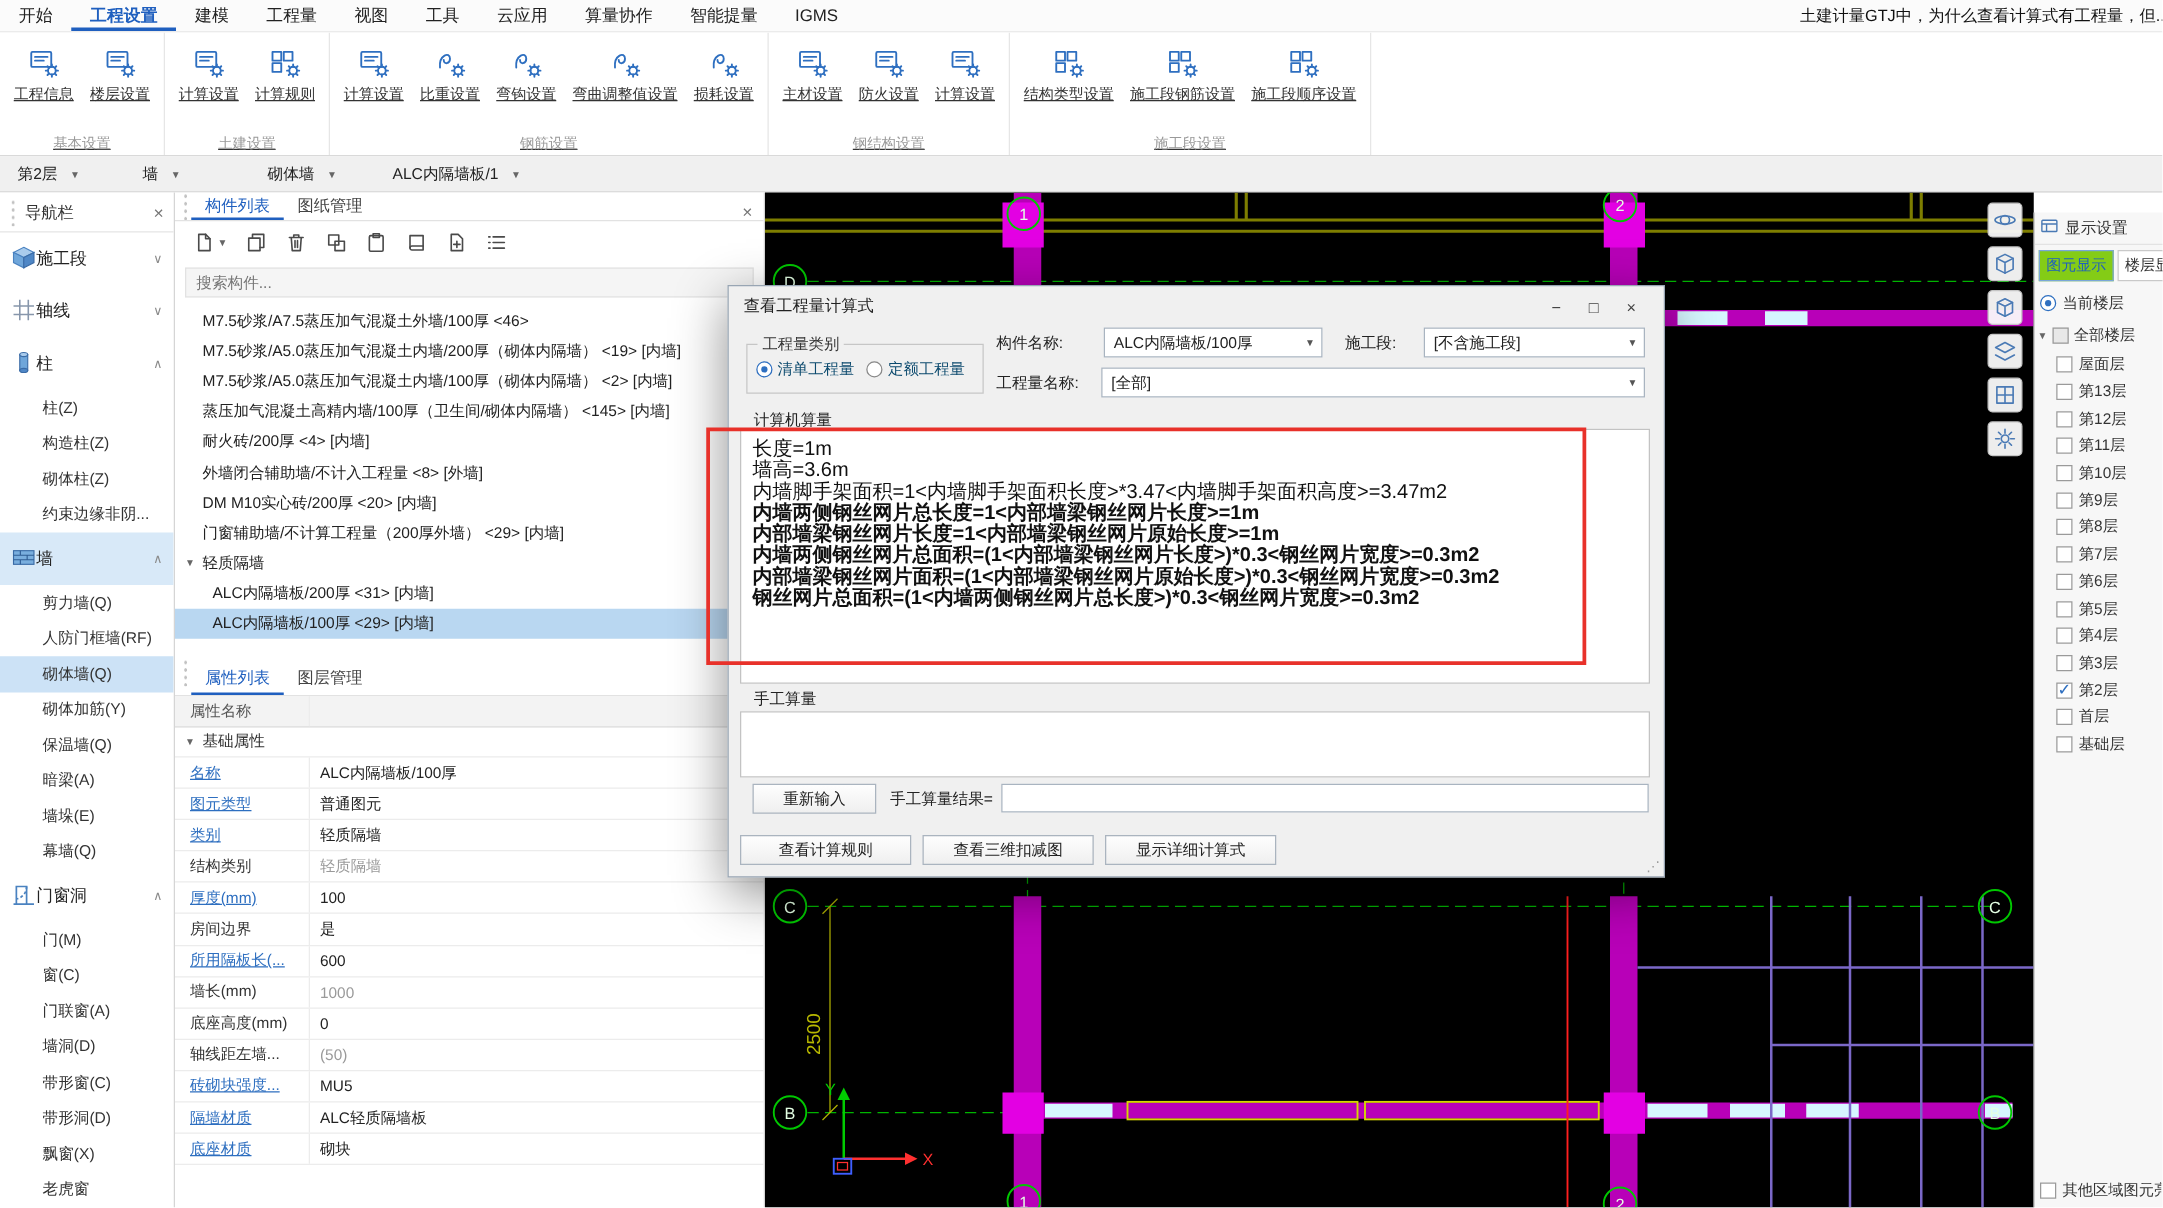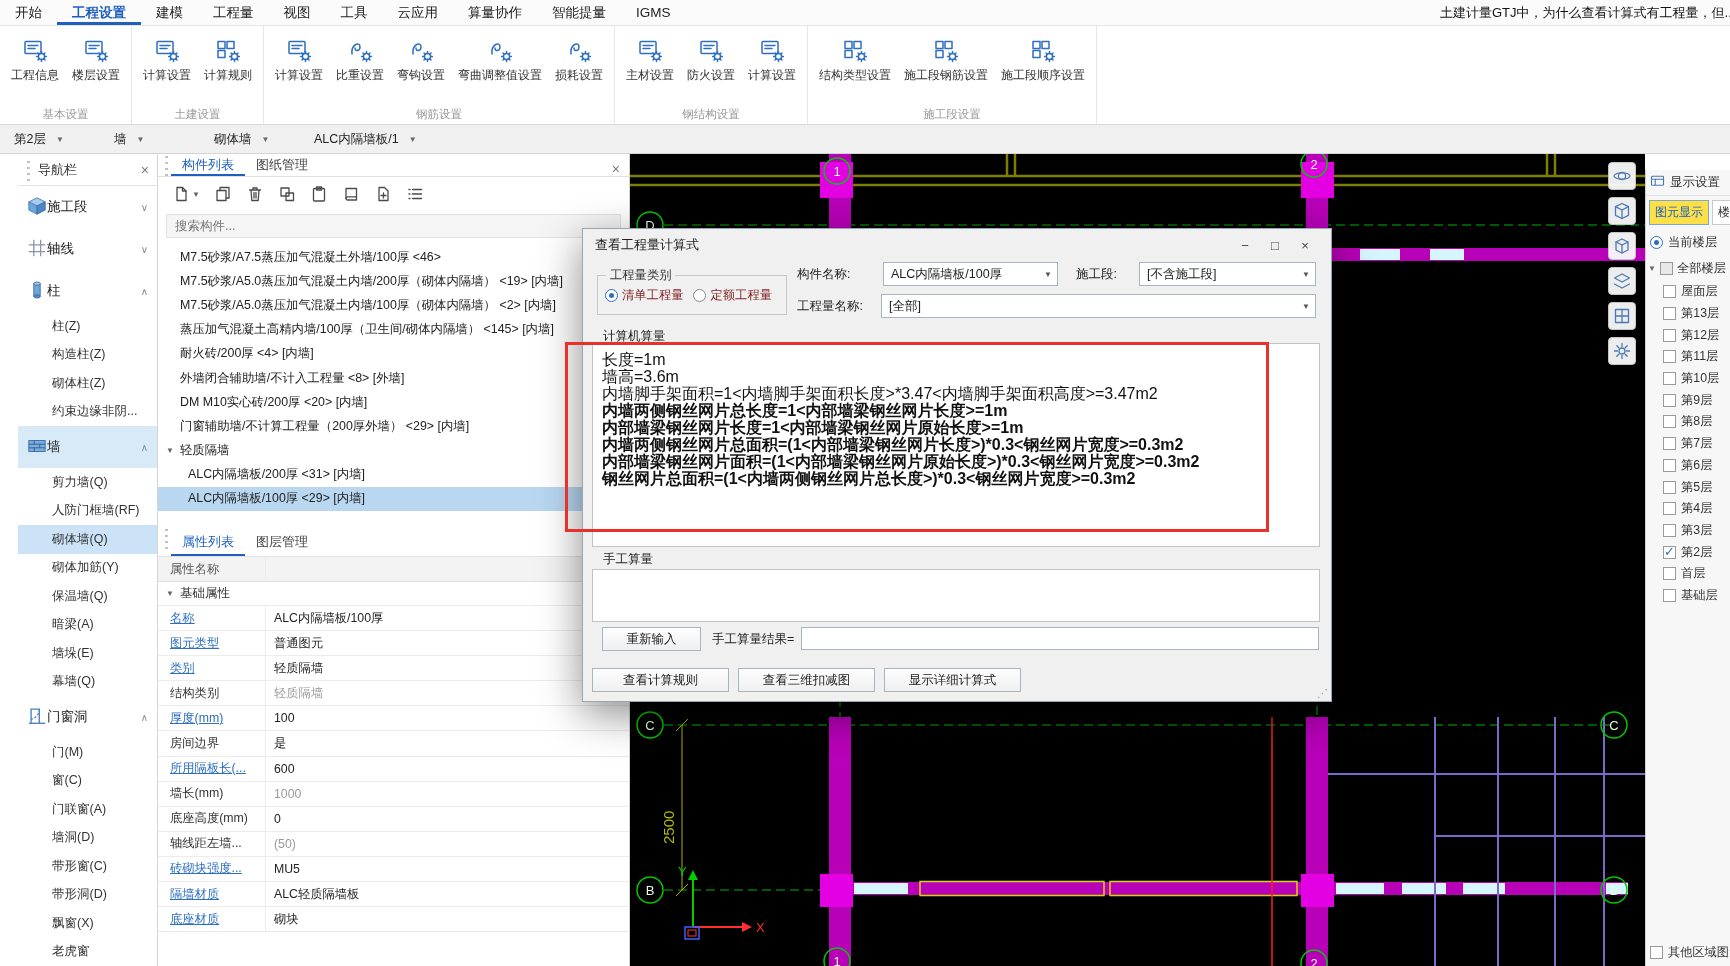--- a/index.html
+++ b/index.html
@@ -7,35 +7,35 @@
 .app{position:relative;width:1730px;height:966px;font-size:12.5px;color:#333;overflow:hidden;}
 
 
 .menubar{position:absolute;left:0;top:0;right:0;height:26px;background:#fbfbfb;border-bottom:1px solid #e6e6e6;display:flex;align-items:stretch;}
 .menu-tabs{display:flex;align-items:stretch;}
 .menu-tab{padding:0 15px;display:flex;align-items:center;font-size:13.5px;color:#222;cursor:default;white-space:nowrap;}
 .menu-tab.active{color:#1f5fbf;font-weight:bold;box-shadow:inset 0 -3px 0 #1f5fbf;}
 .menu-right{position:absolute;right:0;top:0;height:26px;display:flex;align-items:center;font-size:13px;color:#111;white-space:nowrap;overflow:hidden;max-width:290px;}
 
 
-.ribbon{position:absolute;top:26px;left:0;right:0;height:99px;background:#fff;border-bottom:1px solid #d9d9d9;display:flex;overflow:hidden;}
+.ribbon{position:absolute;top:26px;left:0;right:0;height:99px;background:#fff;border-bottom:1px solid #d9d9d9;display:flex;overflow:hidden;text-decoration:underline;}
 .rgroup{display:flex;flex-direction:column;border-right:1px solid #e6e6e6;padding:4px 5px 0;}
 .rbuttons{flex:1;display:flex;align-items:flex-start;gap:1px;}
 .rbtn{display:flex;flex-direction:column;align-items:center;gap:4px;padding:7px 6px 2px;min-width:56px;cursor:default;}
 .rbtn svg{display:block;}
 .rbtn .lbl{font-size:12px;color:#333;white-space:nowrap;}
 .glabel{height:20px;display:flex;align-items:center;justify-content:center;font-size:11.5px;color:#999;white-space:nowrap;}
 
 
 .contextbar{position:absolute;top:125px;left:0;right:0;height:29px;background:#f0f0f0;border-bottom:1px solid #d5d5d5;display:flex;align-items:center;padding-left:8px;gap:14px;}
 .ctx{position:relative;display:flex;align-items:center;height:22px;padding:0 6px;min-width:86px;font-size:12.5px;color:#222;}
 .ctx .caret{color:#666;font-size:8px;margin-left:10px;}
 
 
-.main{position:absolute;top:154px;left:0;right:0;bottom:0;margin-left:18px;}
+.main{position:absolute;top:154px;left:0;right:0;bottom:0;}
 .panel-head{height:32px;display:flex;align-items:center;border-bottom:1px solid #e5e5e5;padding:0 8px;gap:7px;font-size:13px;color:#333;}
 .grip{width:5px;height:22px;background-image:radial-gradient(circle,#c2c2c2 1.2px,transparent 1.4px);background-size:5px 6px;flex:0 0 auto;}
 .xclose{margin-left:auto;color:#777;font-size:14px;cursor:default;}
 
 .nav{position:absolute;left:0;top:0;width:140px;bottom:0;background:#fff;border-right:1px solid #d5d5d5;overflow:hidden;}
 .nav-list{overflow:hidden;}
 .ngroup{height:42px;display:flex;align-items:center;gap:0;padding:0 9px;cursor:default;}
 .ngroup.selected{background:#d8e9f8;}
 .ngroup .nlabel{flex:1;font-size:13.5px;color:#222;white-space:nowrap;}
 .ngroup .chev{color:#8a8a8a;font-size:10px;}
@@ -73,21 +73,21 @@
 .canvas{position:absolute;left:612px;top:0;width:1015px;bottom:0;background:#000;overflow:hidden;}
 .canvas svg.cad{position:absolute;left:0;top:0;}
 .viewtools{position:absolute;right:9px;top:8px;display:flex;flex-direction:column;gap:7px;}
 .vbtn{width:28px;height:28px;background:rgba(250,250,250,.95);border:1px solid #c5c5c5;border-radius:4px;display:flex;align-items:center;justify-content:center;}
 
 
 .rightpanel{position:absolute;left:1627px;top:16px;width:112px;bottom:0;background:#f7f7f7;border-left:1px solid #cfcfcf;overflow:hidden;}
 .rp-head{height:26px;display:flex;align-items:center;gap:5px;padding:0 4px;font-size:12.5px;color:#333;border-bottom:1px solid #e3e3e3;white-space:nowrap;overflow:hidden;}
 .rp-tabs{display:flex;gap:3px;padding:4px 3px;overflow:hidden;}
 .rp-tab{flex:0 0 auto;padding:3px 5px;font-size:12px;border:1px solid #c9c9c9;background:#fff;color:#333;white-space:nowrap;}
-.rp-tab.active{background:#fde047;border-color:#7aa7d8;color:#1f5fbf;}
+.rp-tab.active{background:#84cc16;border-color:#7aa7d8;color:#1f5fbf;}
 .rp-radio{display:flex;align-items:center;gap:5px;padding:5px 4px;font-size:12.3px;white-space:nowrap;}
 .rp-tree-root{display:flex;align-items:center;gap:4px;padding:4px 2px;font-size:12.3px;white-space:nowrap;}
 .rp-tree-root .chev{font-size:8px;color:#666;}
 .floors{overflow:hidden;}
 .floor{display:flex;align-items:center;gap:5px;height:21.7px;padding-left:17px;font-size:12.3px;color:#333;white-space:nowrap;}
 .rp-bottom{position:absolute;left:4px;bottom:5px;display:flex;align-items:center;gap:5px;font-size:12.2px;white-space:nowrap;overflow:hidden;width:97px;color:#333;}
 
 
 .cb{width:13px;height:13px;border:1px solid #9a9a9a;background:#fff;position:relative;flex:0 0 auto;}
 .cb.checked::after{content:"\2713";position:absolute;left:0;top:-3px;font-size:13px;color:#2e6fc0;font-weight:bold;}
@@ -97,21 +97,21 @@
 .radio.sel::after{content:"";position:absolute;left:3px;top:3px;width:5px;height:5px;border-radius:50%;background:#2e6fc0;}
 
 
 .dialog{position:absolute;left:582px;top:228px;width:750px;height:474px;background:#f0f0f0;border:1px solid #98a5b3;box-shadow:0 12px 40px rgba(0,0,0,.45);z-index:10;}
 .dtitle{height:32px;display:flex;align-items:center;padding:0 12px;font-size:13px;color:#222;}
 .dctrls{margin-left:auto;display:flex;gap:2px;}
 .dctrl{width:28px;height:22px;display:flex;align-items:center;justify-content:center;color:#444;font-size:13px;cursor:default;}
 .fieldset{position:absolute;left:14px;top:46px;width:190px;height:40px;border:1px solid #c6c6c6;}
 .legend{position:absolute;left:8px;top:-9px;background:#f0f0f0;padding:0 4px;font-size:12.3px;color:#333;white-space:nowrap;}
 .opts{display:flex;align-items:center;height:100%;padding:0 7px;gap:10px;}
-.ropt{display:flex;align-items:center;gap:4px;font-size:12.3px;color:#7f1d1d;white-space:nowrap;}
+.ropt{display:flex;align-items:center;gap:4px;font-size:12.3px;color:#0c4a6e;white-space:nowrap;}
 .dlabel{position:absolute;display:flex;align-items:center;height:24px;font-size:12.5px;color:#222;white-space:nowrap;}
 .combo{position:absolute;height:24px;background:#fff;border:1px solid #a9b4c0;display:flex;align-items:center;padding:0 20px 0 7px;font-size:12.5px;color:#222;white-space:nowrap;overflow:hidden;}
 .combo .caret{position:absolute;right:5px;color:#555;font-size:8px;}
 .calcbox{position:absolute;left:9px;top:114px;width:728px;height:204px;background:#fff;border:1px solid #c3c3c3;padding:7px 9px;overflow:hidden;}
 .calcline{font-size:16px;line-height:17px;color:#111;white-space:nowrap;}
 .calcline.bold{font-weight:bold;}
 .manualbox{position:absolute;left:9px;top:340px;width:728px;height:53px;background:#fff;border:1px solid #c3c3c3;}
 .dbtn{position:absolute;height:24px;background:linear-gradient(#fefefe,#efefef);border:1px solid #aab4bf;display:flex;align-items:center;justify-content:center;font-size:12.5px;color:#222;white-space:nowrap;}
 .resultinput{position:absolute;left:218px;top:398px;width:518px;height:23px;background:#fff;border:1px solid #a9b4c0;font-size:12.5px;padding:0 6px;outline:none;}
 .dgrip{position:absolute;right:3px;bottom:1px;color:#9a9a9a;font-size:11px;}

